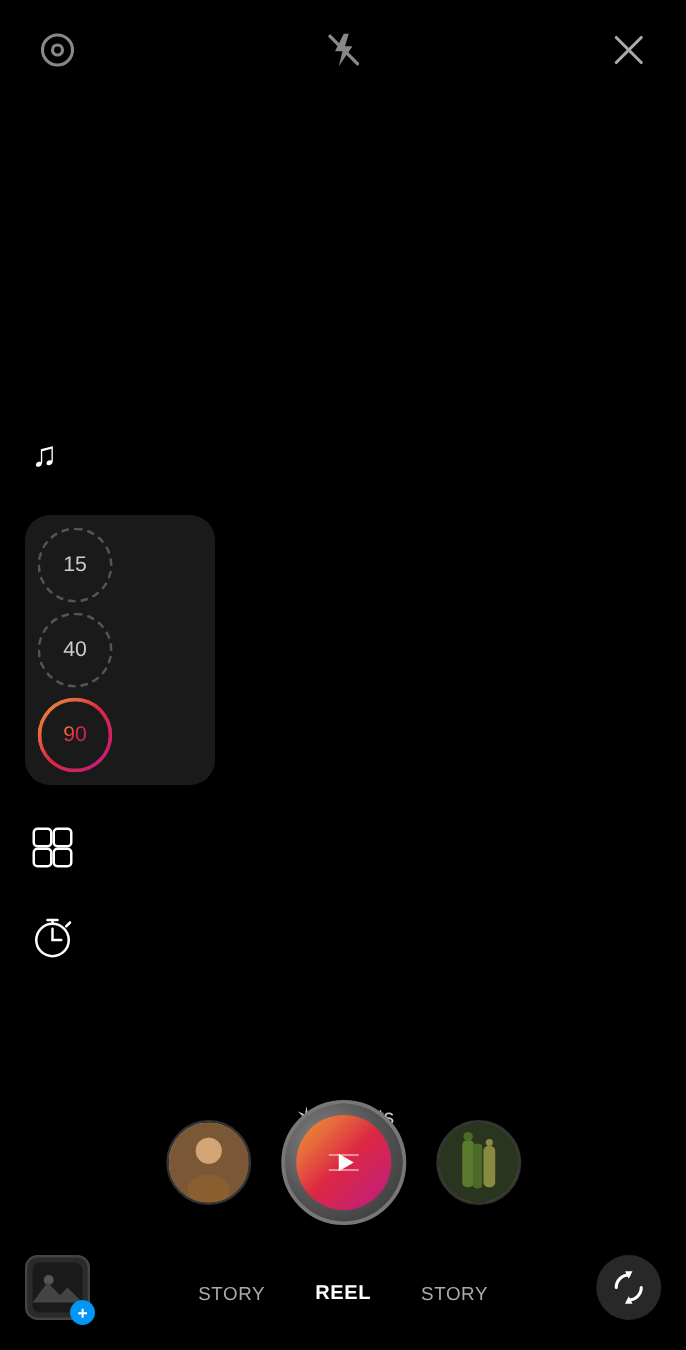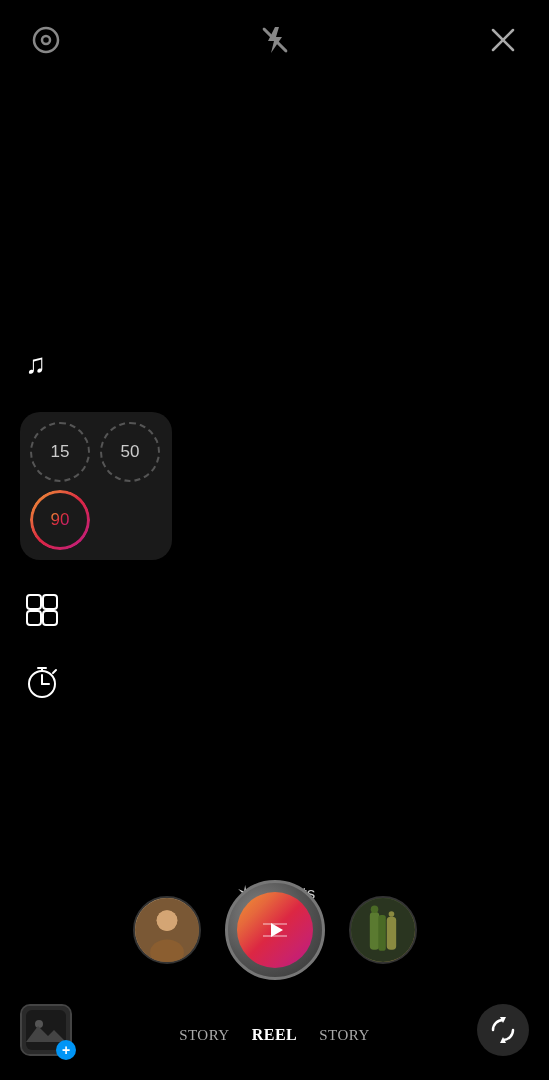--- a/index.html
+++ b/index.html
@@ -63,21 +63,21 @@
       justify-content: center;
       color: #fff;
     }
 
     
     .timer-panel {
       background: #1a1a1a;
       border-radius: 20px;
       padding: 10px;
       display: grid;
-      grid-template-columns: 1fr 1fr;
+      grid-template-columns: 1fr;
       gap: 8px;
       width: 152px;
     }
 
     .timer-btn {
       width: 60px;
       height: 60px;
       border-radius: 50%;
       border: 2.5px dashed #555;
       background: transparent;
@@ -208,22 +208,21 @@
       gap: 0;
       z-index: 10;
       padding: 0 20px;
     }
 
     .nav-items {
       display: flex;
       align-items: center;
       justify-content: center;
       flex: 1;
-      gap: 22px;
-      font-family: Liberation Serif, serif;
+      gap: 40px;
     }
 
     .nav-item {
       color: #aaa;
       font-size: 15px;
       font-weight: 500;
       letter-spacing: 0.5px;
       cursor: pointer;
     }
 
@@ -319,21 +318,21 @@
     <svg width="38" height="38" viewBox="0 0 38 38">
       <text x="2" y="30" font-size="28" fill="#fff">♫</text>
     </svg>
   </div>
 
   <div class="timer-panel">
     <button class="timer-btn">
       <span class="timer-label">15</span>
     </button>
     <button class="timer-btn">
-      <span class="timer-label">50</span>
+      <span class="timer-label">40</span>
     </button>
     <button class="timer-btn active">
       <span class="timer-label">90</span>
     </button>
   </div>
 
   <div class="toolbar-icon">
     <svg width="38" height="38" viewBox="0 0 38 38">
       <rect x="4" y="4" width="14" height="14" rx="3" fill="none" stroke="#fff" stroke-width="2"></rect>
       <rect x="20" y="4" width="14" height="14" rx="3" fill="none" stroke="#fff" stroke-width="2"></rect>

